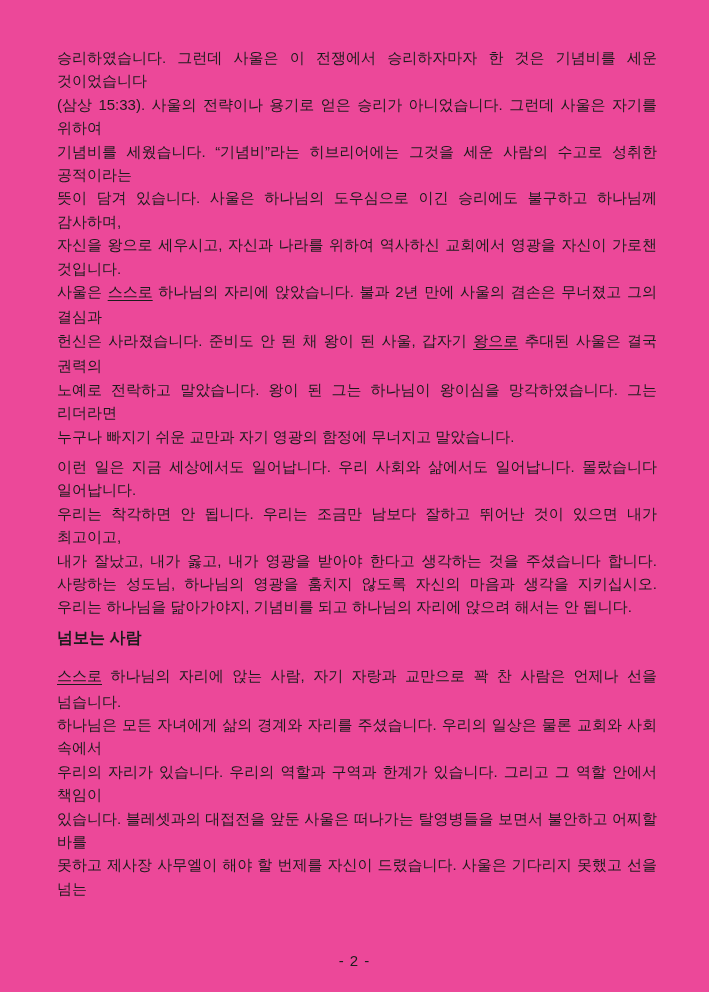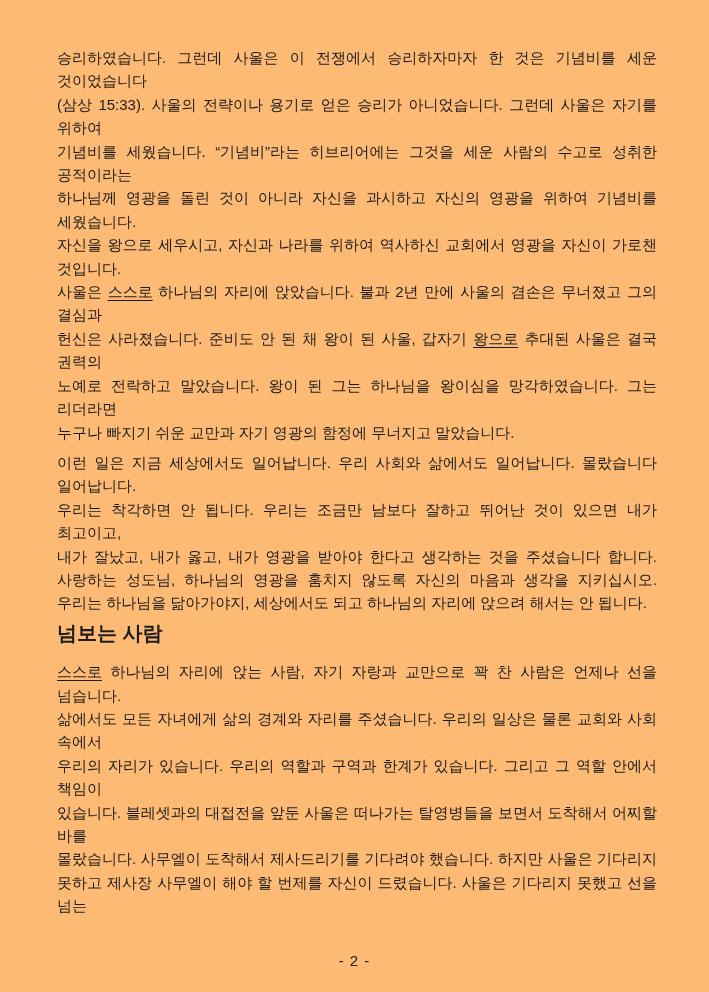--- a/index.html
+++ b/index.html
@@ -1,76 +1,75 @@
 <!DOCTYPE html>
 <html><head>
 <meta charset="utf-8">
 <style>
   html,body{margin:0;padding:0;background:#e8e8e8;}
   .page{
     position:relative;
     width:709px;height:992px;
     margin:0 auto;
-    background:#fdba74;
+    background:#ec4899;
     color:#1c1c1c;
     font-family:"Liberation Sans","DejaVu Sans",sans-serif;
     font-size:15px;
     line-height:23.4px;
     overflow:hidden;
   }
   .content{
     position:absolute;
     top:46px;left:57px;right:52px;
   }
   .paragraph{margin:0 0 7px 0;}
   .line{word-break:keep-all;}
   .line.just{text-align:justify;text-align-last:justify;}
   .section-heading{
-    font-size:20px;
+    font-size:16px;
     font-weight:bold;
     margin:6px 0 15px 0;
     line-height:23.4px;
   }
-  u.emph{text-underline-offset:3px;}
+  u.emph{text-underline-offset:3px;font-family:Liberation Mono, monospace;}
   .footer{
     position:absolute;
     bottom:20px;left:0;width:100%;
     text-align:center;
     font-size:15px;
     color:#1c1c1c;
     letter-spacing:1px;
   }
 </style>
 </head>
 <body>
 
 <div class="page">
   <div class="content">
       <div class="paragraph">
         <div class="line just">승리하였습니다.  그런데 사울은 이 전쟁에서 승리하자마자 한 것은 기념비를 세운 것이었습니다</div>
         <div class="line just">(삼상 15:33).  사울의 전략이나 용기로 얻은 승리가 아니었습니다.  그런데 사울은 자기를 위하여</div>
         <div class="line just">기념비를 세웠습니다.  “기념비”라는 히브리어에는 그것을 세운 사람의 수고로 성취한 공적이라는</div>
-        <div class="line just">하나님께 영광을 돌린 것이 아니라 자신을 과시하고 자신의 영광을 위하여 기념비를 세웠습니다.</div>
+        <div class="line just">뜻이 담겨 있습니다.  사울은 하나님의 도우심으로 이긴 승리에도 불구하고 하나님께 감사하며,</div>
         <div class="line just">자신을 왕으로 세우시고, 자신과 나라를 위하여 역사하신 교회에서 영광을 자신이 가로챈 것입니다.</div>
         <div class="line just">사울은 <u class="emph">스스로</u> 하나님의 자리에 앉았습니다.  불과 2년 만에 사울의 겸손은 무너졌고 그의 결심과</div>
         <div class="line just">헌신은 사라졌습니다.  준비도 안 된 채 왕이 된 사울, 갑자기 <u class="emph">왕으로</u> 추대된 사울은 결국 권력의</div>
-        <div class="line just">노예로 전락하고 말았습니다.  왕이 된 그는 하나님을 왕이심을 망각하였습니다.  그는 리더라면</div>
+        <div class="line just">노예로 전락하고 말았습니다.  왕이 된 그는 하나님이 왕이심을 망각하였습니다.  그는 리더라면</div>
         <div class="line">누구나 빠지기 쉬운 교만과 자기 영광의 함정에 무너지고 말았습니다.</div>
       </div>
       <div class="paragraph">
         <div class="line just">이런 일은 지금 세상에서도 일어납니다.  우리 사회와 삶에서도 일어납니다.  몰랐습니다 일어납니다.</div>
         <div class="line just">우리는 착각하면 안 됩니다.  우리는 조금만 남보다 잘하고 뛰어난 것이 있으면 내가 최고이고,</div>
         <div class="line just">내가 잘났고, 내가 옳고, 내가 영광을 받아야 한다고 생각하는 것을 주셨습니다 합니다.</div>
         <div class="line just">사랑하는  성도님,  하나님의  영광을  훔치지  않도록  자신의  마음과  생각을  지키십시오.</div>
-        <div class="line">우리는 하나님을 닮아가야지, 세상에서도 되고 하나님의 자리에 앉으려 해서는 안 됩니다.</div>
+        <div class="line">우리는 하나님을 닮아가야지, 기념비를 되고 하나님의 자리에 앉으려 해서는 안 됩니다.</div>
       </div>
       <h2 class="section-heading">넘보는 사람</h2>
       <div class="paragraph">
         <div class="line just"><u class="emph">스스로</u> 하나님의 자리에 앉는 사람, 자기 자랑과 교만으로 꽉 찬 사람은 언제나 선을 넘습니다.</div>
-        <div class="line just">삶에서도 모든 자녀에게 삶의 경계와 자리를 주셨습니다.  우리의 일상은 물론 교회와 사회 속에서</div>
+        <div class="line just">하나님은 모든 자녀에게 삶의 경계와 자리를 주셨습니다.  우리의 일상은 물론 교회와 사회 속에서</div>
         <div class="line just">우리의 자리가 있습니다.  우리의 역할과 구역과 한계가 있습니다.  그리고 그 역할 안에서 책임이</div>
-        <div class="line just">있습니다.  블레셋과의 대접전을 앞둔 사울은 떠나가는 탈영병들을 보면서 도착해서 어찌할 바를</div>
-        <div class="line just">몰랐습니다.  사무엘이 도착해서 제사드리기를 기다려야 했습니다.  하지만 사울은 기다리지</div>
+        <div class="line just">있습니다.  블레셋과의 대접전을 앞둔 사울은 떠나가는 탈영병들을 보면서 불안하고 어찌할 바를</div>
         <div class="line just">못하고 제사장 사무엘이 해야 할 번제를 자신이 드렸습니다.  사울은 기다리지 못했고 선을 넘는</div>
       </div>
     </div>
   <div class="footer">- 2 -</div>
 </div>
 
 </body></html>

